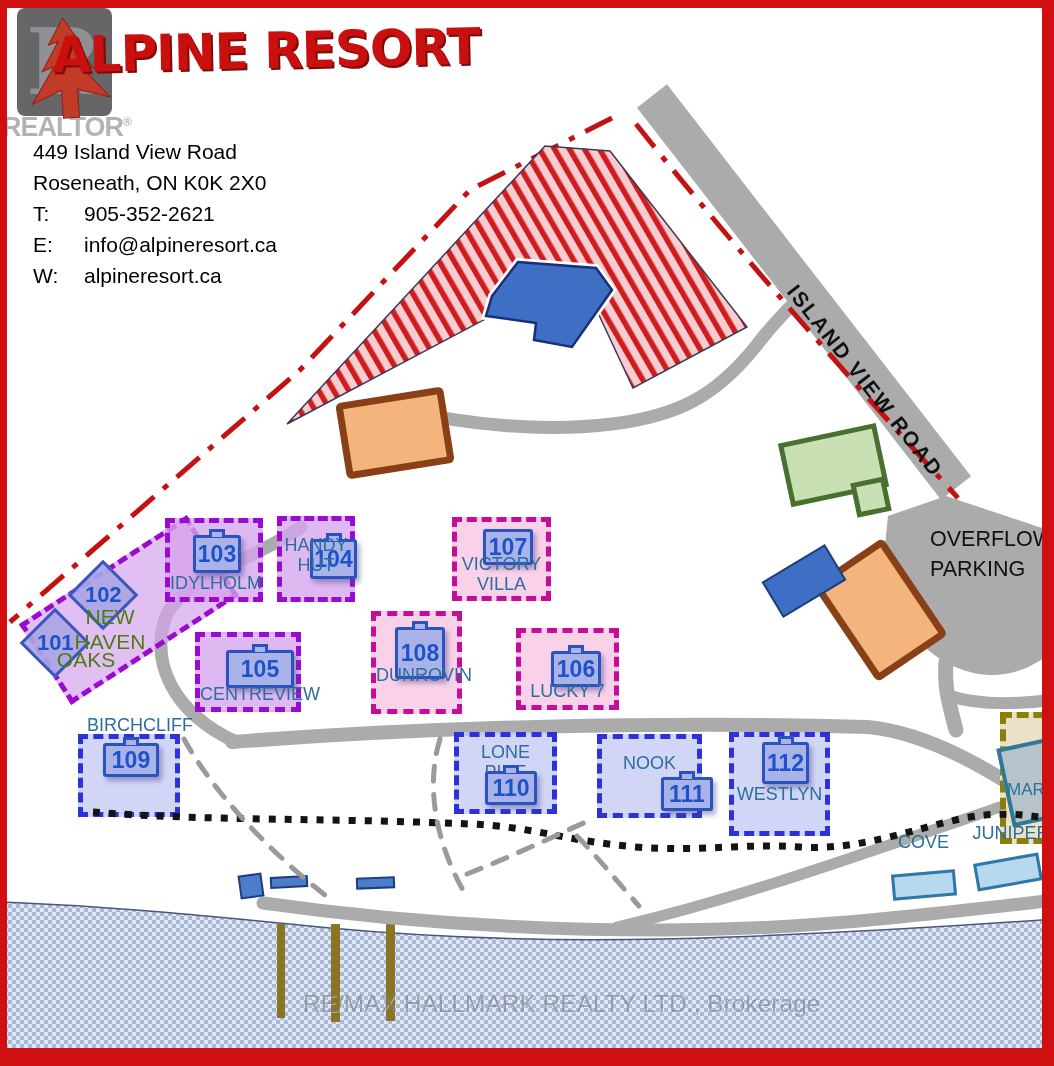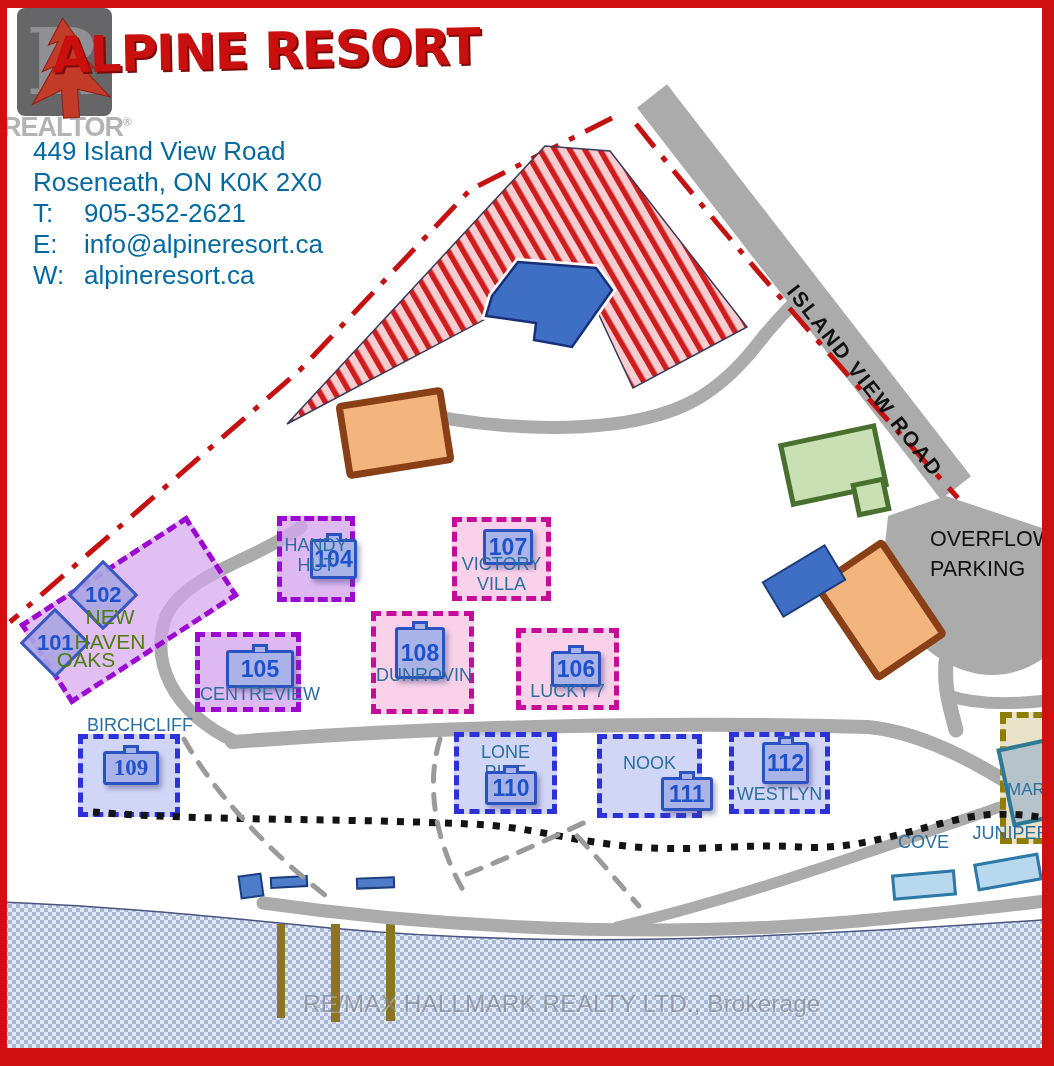--- a/index.html
+++ b/index.html
@@ -12,21 +12,21 @@
   
   .frame{position:absolute;background:#d01010;z-index:10;}
 
   
   #realtor-box{position:absolute;left:17px;top:8px;width:95px;height:108px;background:#5a5a5d;border-radius:8px;opacity:.92;z-index:8;
     display:flex;align-items:center;justify-content:center;color:#87878b;font-family:"DejaVu Serif",serif;font-weight:bold;font-size:92px;}
   #realtor-word{position:absolute;left:2px;top:112px;width:130px;color:#b3b3b6;font-weight:bold;font-size:27px;letter-spacing:-1px;z-index:8;}
   #realtor-word sup{font-size:12px;}
   #resort-title{position:absolute;left:52px;top:22px;font-family:"DejaVu Sans",sans-serif;font-weight:800;font-size:50px;letter-spacing:-1px;
     color:#c9100e;text-shadow:2px 2px 0 #7d0b08;transform:rotate(-1.2deg);z-index:9;white-space:nowrap;}
-  #contact{position:absolute;left:33px;top:136px;z-index:9;color:#0369a1;font-size:26px;line-height:31px;}
+  #contact{position:absolute;left:33px;top:136px;z-index:9;color:#000000;font-size:21px;line-height:31px;}
   #contact .crow{display:flex;}
   #contact .clabel{width:51px;}
 
   
   .maplabel{position:absolute;color:#2c6e9e;font-size:17px;line-height:19px;z-index:6;}
   #overflow-label{position:absolute;left:930px;top:524px;color:#111;font-size:21.5px;line-height:30px;z-index:6;}
   #watermark-bottom{position:absolute;left:303px;top:990px;font-size:24.5px;color:#787d88;opacity:.62;z-index:4;white-space:nowrap;
     text-shadow:1px 1px 0 rgba(255,255,255,.6);}
 
   
@@ -163,20 +163,26 @@
   <div class="cab purple" style="left:29px;top:562px;width:200px;height:96px;transform:rotate(-33deg);background:rgba(213,164,236,.7);"></div>
   <div class="diamond" style="left:30px;top:618px;">
     <span>101</span>
   </div>
   <div class="diamond" style="left:78px;top:570px;">
     <span>102</span>
   </div>
   <div class="freelabel" style="left:62px;top:604px;width:96px;font-size:21px;line-height:25px;">NEW HAVEN</div>
   <div class="freelabel" style="left:44px;top:648px;width:84px;font-size:21px;">OAKS</div>
 
+  <div class="cab purple" style="left:165px;top:518px;width:98px;height:84px;">
+    <div class="badge tab" style="left:23px;top:12px;width:48px;height:38px;">
+      <span>103</span>
+      </div>
+    <div class="cabname" style="bottom:4px;">IDYLHOLM</div>
+  </div>
 
   <div class="cab purple" style="left:277px;top:516px;width:78px;height:86px;">
     <div class="badge tab" style="left:28px;top:18px;width:47px;height:40px;">
       <span>104</span>
       </div>
     <div class="cabname" style="bottom:22px;">HANDY HUT</div>
   </div>
 
   <div class="cab purple" style="left:195px;top:632px;width:106px;height:80px;">
     <div class="badge tab" style="left:26px;top:13px;width:68px;height:38px;">
@@ -192,49 +198,49 @@
     <div class="cabname" style="bottom:4px;">LUCKY 7</div>
   </div>
 
   <div class="cab pink" style="left:452px;top:517px;width:99px;height:84px;">
     <div class="badge" style="left:26px;top:7px;width:50px;height:36px;">
       <span>107</span>
       </div>
     <div class="cabname" style="bottom:2px;padding:0 2px;width:auto;right:0;">VICTORY VILLA</div>
   </div>
 
-  <div class="cab pink" style="left:371px;top:611px;width:103px;height:103px;">
+  <div class="cab pink" style="left:371px;top:611px;width:91px;height:103px;">
     <div class="badge tab" style="left:19px;top:11px;width:50px;height:52px;">
       <span>108</span>
       </div>
     <div class="cabname" style="bottom:24px;">DUNROVIN</div>
   </div>
 
   <div class="cab blue" style="left:78px;top:734px;width:102px;height:83px;">
-    <div class="badge tab" style="left:20px;top:12px;width:56px;height:34px;font-family:Liberation Serif, serif;">
+    <div class="badge tab" style="left:20px;top:4px;width:56px;height:34px;">
       <span>109</span>
       </div>
     <div class="cabname" style="top:-24px;text-align:left;left:4px;">BIRCHCLIFF</div>
   </div>
 
   <div class="cab blue" style="left:454px;top:732px;width:103px;height:82px;">
     <div class="cabname" style="top:5px;">LONE PINE</div>
     <div class="badge tab" style="left:26px;top:34px;width:52px;height:34px;">
       <span>110</span>
       </div>
   </div>
 
   <div class="cab blue" style="left:597px;top:734px;width:105px;height:84px;">
     <div class="cabname" style="top:14px;">NOOK</div>
     <div class="badge tab" style="left:27px;top:38px;width:52px;height:34px;margin-left:32px;">
       <span>111</span>
       </div>
   </div>
 
-  <div class="cab blue" style="left:729px;top:732px;width:101px;height:82px;">
+  <div class="cab blue" style="left:729px;top:732px;width:101px;height:104px;">
     <div class="badge tab" style="left:28px;top:5px;width:47px;height:42px;">
       <span>112</span>
       </div>
     <div class="cabname" style="top:47px;">WESTLYN</div>
   </div>
 
   <div id="marina-box"></div>
   <div id="marina-building"></div>
   <div class="maplabel" style="left:1007px;top:780px;white-space:nowrap;">MARINA</div>
 

